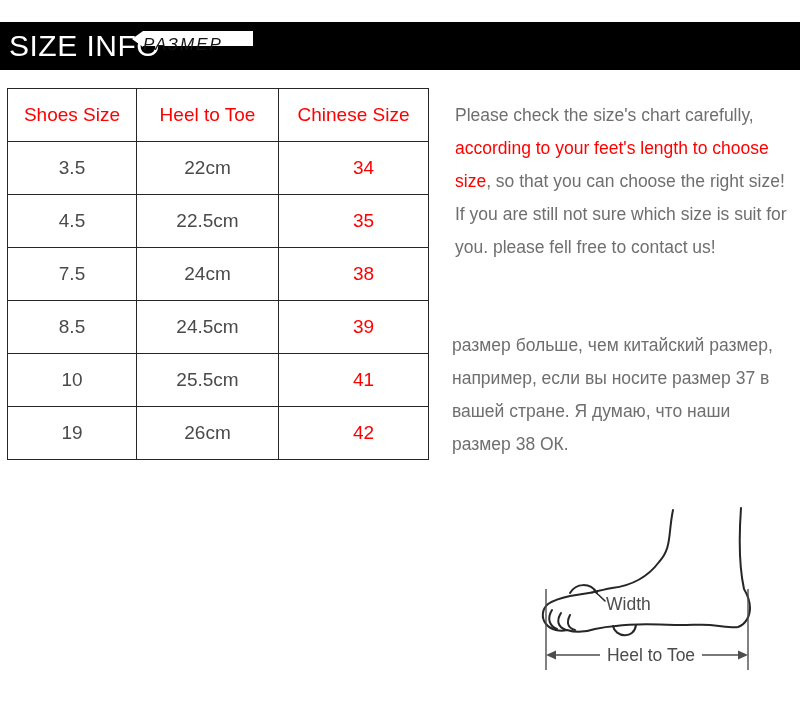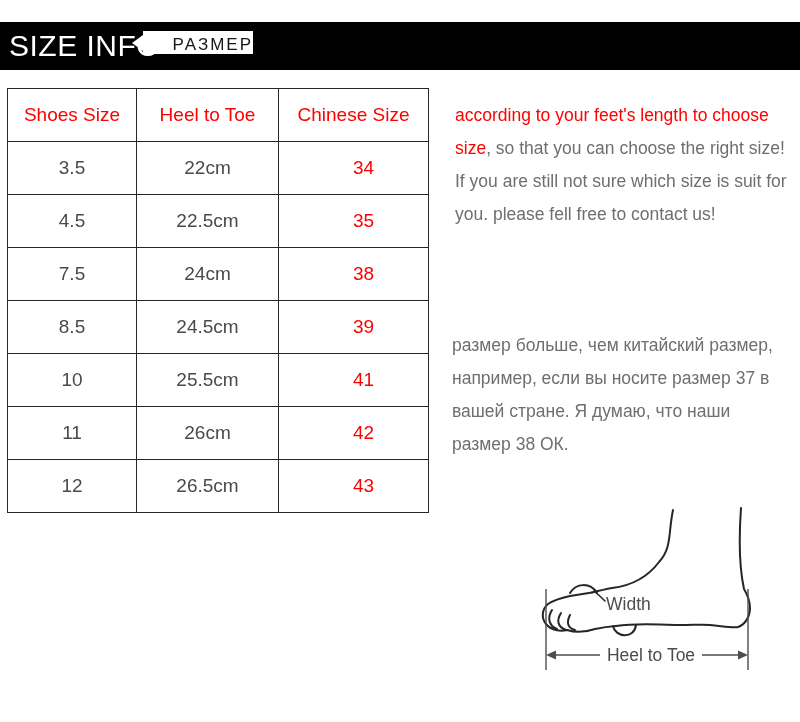--- a/index.html
+++ b/index.html
@@ -8,22 +8,22 @@
     font-family:"Liberation Sans", sans-serif; overflow:hidden;
   }
 
   
   .banner { position:absolute; left:0; top:22px; width:800px; height:48px; background:var(--c-banner_bg); }
   .banner-title {
     position:absolute; left:9px; top:0; height:48px; line-height:48px;
     color:var(--c-banner_fg); font-size:30px; letter-spacing:0.5px;
   }
   .bubble {
-    position:absolute; left:143px; top:9px; width:110px; height:23px;
-    background:var(--c-bubble_bg); text-align:right;
+    position:absolute; left:143px; top:9px; width:110px; height:15px;
+    background:var(--c-bubble_bg); text-align:left;font-style:italic;
   }
   .bubble-arrow {
     position:absolute; left:-11px; top:50%; transform:translateY(-50%);
     width:0; height:0;
     border-top:8px solid transparent; border-bottom:8px solid transparent;
     border-right:11px solid var(--c-bubble_bg);
   }
   .bubble-label {
     display:block; line-height:27px; font-size:17px; letter-spacing:2px;
     color:var(--c-bubble_fg);
@@ -102,33 +102,29 @@
           <td class="c0">8.5</td>
           <td class="c1">24.5cm</td>
           <td class="c2">39</td>
         </tr>
         <tr>
           <td class="c0">10</td>
           <td class="c1">25.5cm</td>
           <td class="c2">41</td>
         </tr>
         <tr>
-          <td class="c0">11</td>
+          <td class="c0">19</td>
           <td class="c1">26cm</td>
           <td class="c2">42</td>
-        </tr>
-        <tr>
-          <td class="c0">12</td>
-          <td class="c1">26.5cm</td>
-          <td class="c2">43</td>
         </tr>
       </tbody>
   </table>
 
   <div class="note note-en">
+    <div class="line"><span>Please check the size's chart carefully,</span></div>
     <div class="line"><span class="seg-red">according to your feet's length to choose</span></div>
     <div class="line"><span class="seg-red">size</span><span>, so that you can choose the right size!</span></div>
     <div class="line"><span>If you are still not sure which size is suit for</span></div>
     <div class="line"><span>you. please fell free to contact us!</span></div>
   </div>
 
   <div class="note note-ru">
     <div class="line"><span>размер больше, чем китайский размер,</span></div>
     <div class="line"><span>например, если вы носите размер 37 в</span></div>
     <div class="line"><span>вашей стране. Я думаю, что наши</span></div>

